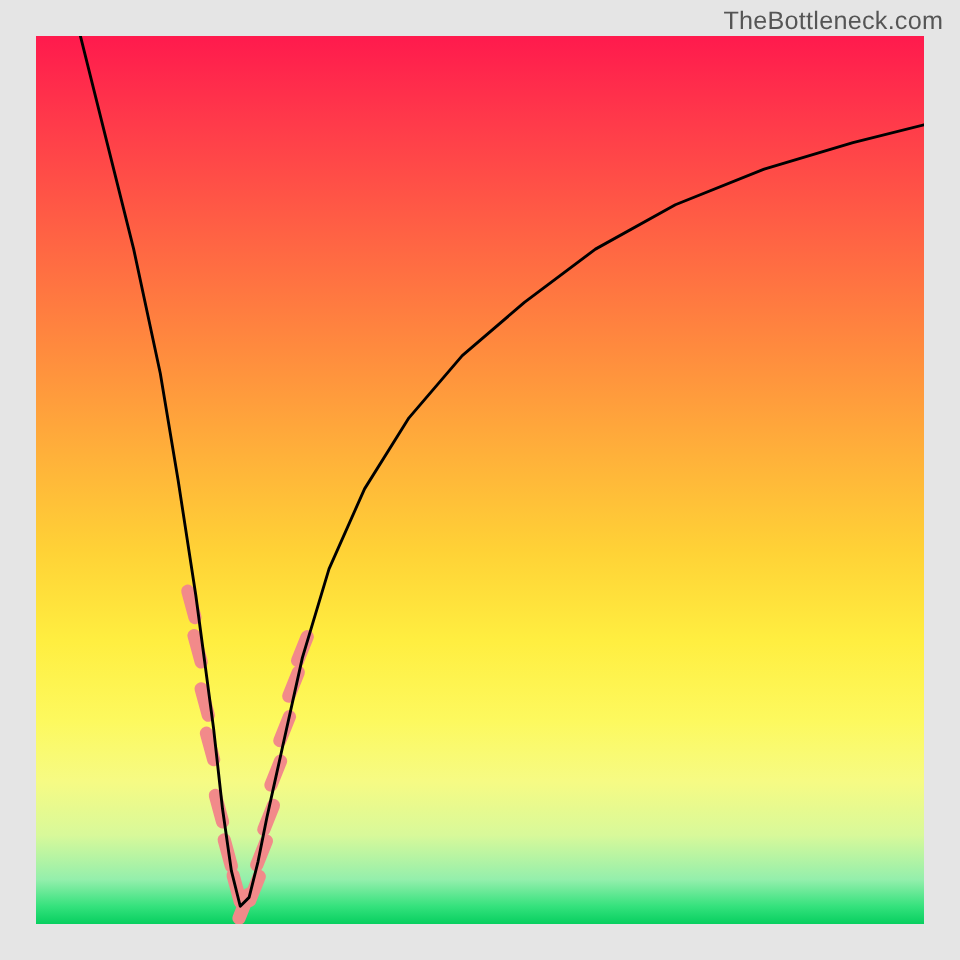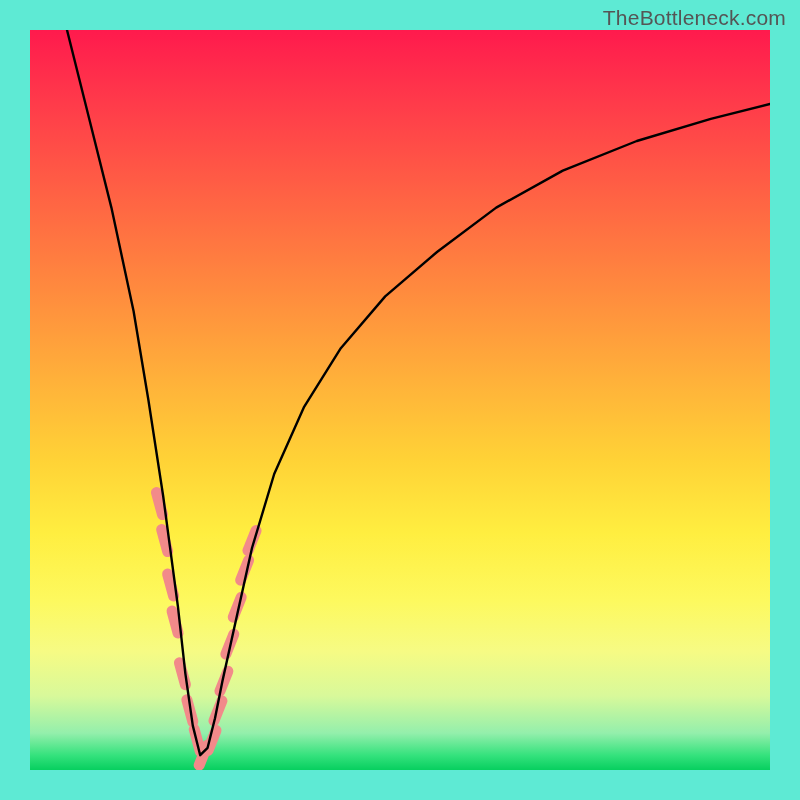--- a/index.html
+++ b/index.html
@@ -10,21 +10,21 @@
     overflow: hidden;
     background: #000;
     font-family: Arial, Helvetica, sans-serif;
   }
   .frame {
     position: absolute;
     top: 0;
     left: 0;
     width: 800px;
     height: 800px;
-    background: #5eead4;
+    background: #e5e5e5;
   }
   .plot-area {
     position: absolute;
     top: 30px;
     left: 30px;
     width: 740px;
     height: 740px;
     overflow: hidden;
   }
   .gradient-bg {

